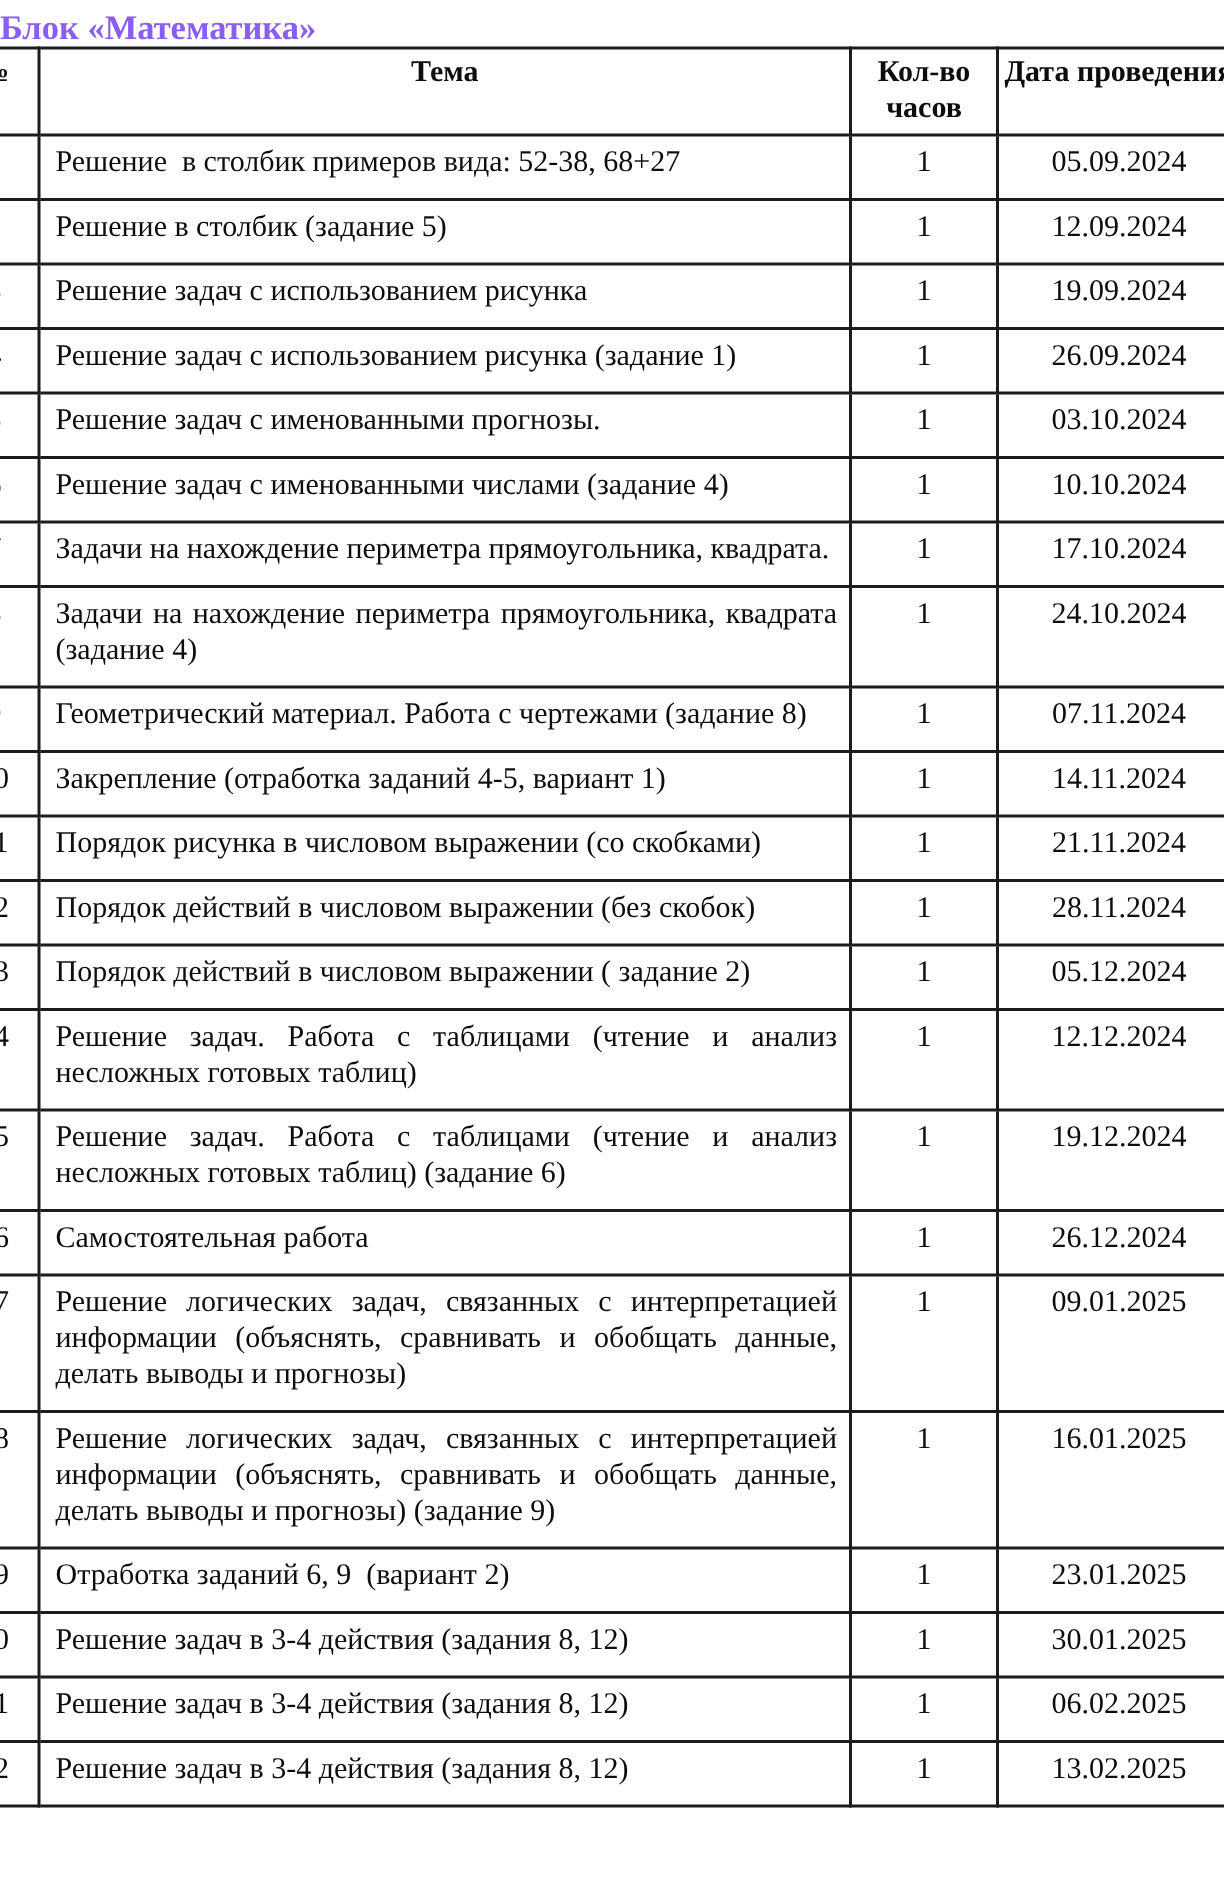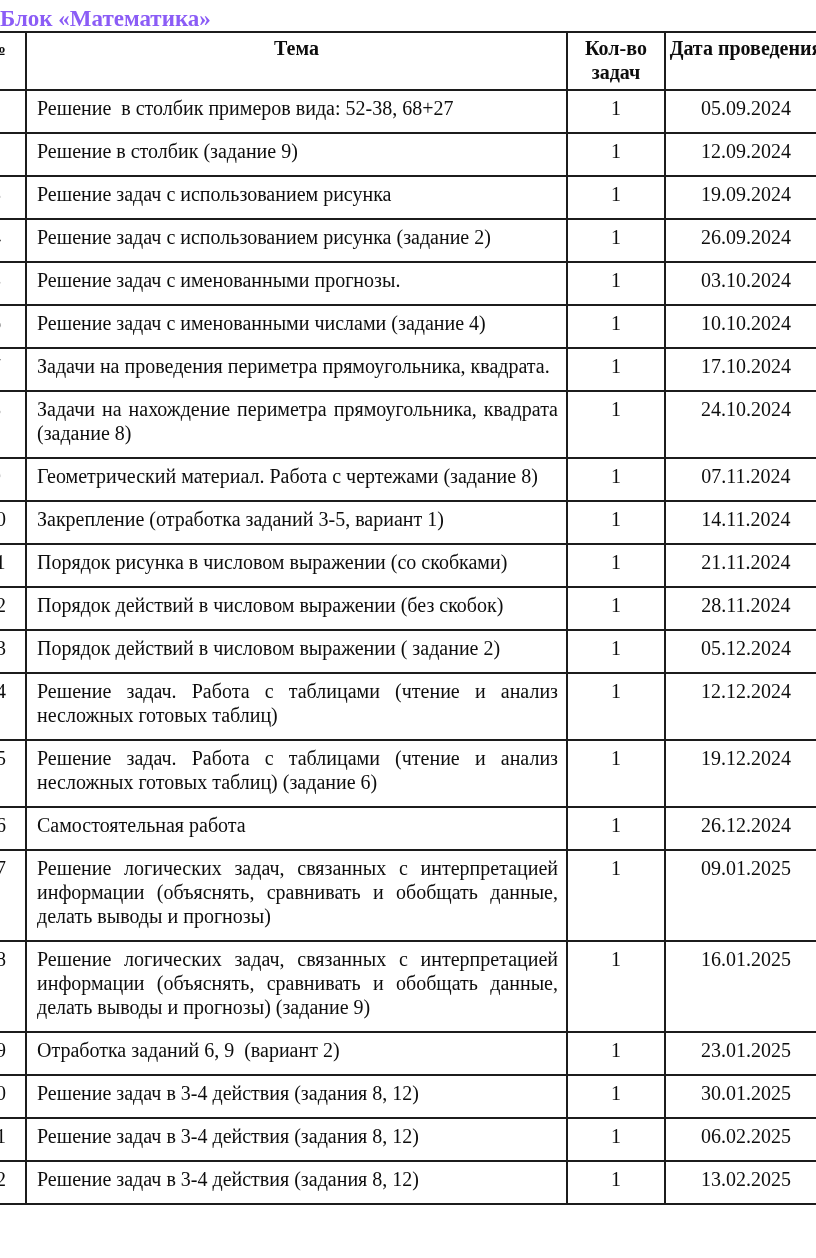--- a/index.html
+++ b/index.html
@@ -86,91 +86,91 @@
       <colgroup>
         <col class="c-num">
         <col class="c-topic">
         <col class="c-hours">
         <col class="c-date">
       </colgroup>
       <thead>
         <tr>
           <th class="cell-num">№</th>
           <th class="cell-topic-h">Тема</th>
-          <th class="cell-hours">Кол-во задач</th>
+          <th class="cell-hours">Кол-во часов</th>
           <th class="cell-date">Дата проведения</th>
         </tr>
       </thead>
       <tbody id="rows-body">
   <tr>
     <td class="cell-num">1</td>
     <td class="cell-topic">Решение &nbsp;в столбик примеров вида: 52-38, 68+27</td>
     <td class="cell-hours">1</td>
     <td class="cell-date">05.09.2024</td>
   </tr>
 
   <tr>
     <td class="cell-num">2</td>
-    <td class="cell-topic">Решение в столбик (задание 9)</td>
+    <td class="cell-topic">Решение в столбик (задание 5)</td>
     <td class="cell-hours">1</td>
     <td class="cell-date">12.09.2024</td>
   </tr>
 
   <tr>
     <td class="cell-num">3</td>
     <td class="cell-topic">Решение задач с использованием рисунка</td>
     <td class="cell-hours">1</td>
     <td class="cell-date">19.09.2024</td>
   </tr>
 
   <tr>
     <td class="cell-num">4</td>
-    <td class="cell-topic">Решение задач с использованием рисунка (задание 2)</td>
+    <td class="cell-topic">Решение задач с использованием рисунка (задание 1)</td>
     <td class="cell-hours">1</td>
     <td class="cell-date">26.09.2024</td>
   </tr>
 
   <tr>
     <td class="cell-num">5</td>
     <td class="cell-topic">Решение задач с именованными прогнозы.</td>
     <td class="cell-hours">1</td>
     <td class="cell-date">03.10.2024</td>
   </tr>
 
   <tr>
     <td class="cell-num">6</td>
     <td class="cell-topic">Решение задач с именованными числами (задание 4)</td>
     <td class="cell-hours">1</td>
     <td class="cell-date">10.10.2024</td>
   </tr>
 
   <tr>
     <td class="cell-num">7</td>
-    <td class="cell-topic">Задачи на проведения периметра прямоугольника, квадрата.</td>
+    <td class="cell-topic">Задачи на нахождение периметра прямоугольника, квадрата.</td>
     <td class="cell-hours">1</td>
     <td class="cell-date">17.10.2024</td>
   </tr>
 
   <tr>
     <td class="cell-num">8</td>
-    <td class="cell-topic">Задачи на нахождение периметра прямоугольника, квадрата (задание 8)</td>
+    <td class="cell-topic">Задачи на нахождение периметра прямоугольника, квадрата (задание 4)</td>
     <td class="cell-hours">1</td>
     <td class="cell-date">24.10.2024</td>
   </tr>
 
   <tr>
     <td class="cell-num">9</td>
     <td class="cell-topic">Геометрический материал. Работа с чертежами (задание 8)</td>
     <td class="cell-hours">1</td>
     <td class="cell-date">07.11.2024</td>
   </tr>
 
   <tr>
     <td class="cell-num">10</td>
-    <td class="cell-topic">Закрепление (отработка заданий 3-5, вариант 1)</td>
+    <td class="cell-topic">Закрепление (отработка заданий 4-5, вариант 1)</td>
     <td class="cell-hours">1</td>
     <td class="cell-date">14.11.2024</td>
   </tr>
 
   <tr>
     <td class="cell-num">11</td>
     <td class="cell-topic">Порядок рисунка в числовом выражении (со скобками)</td>
     <td class="cell-hours">1</td>
     <td class="cell-date">21.11.2024</td>
   </tr>

